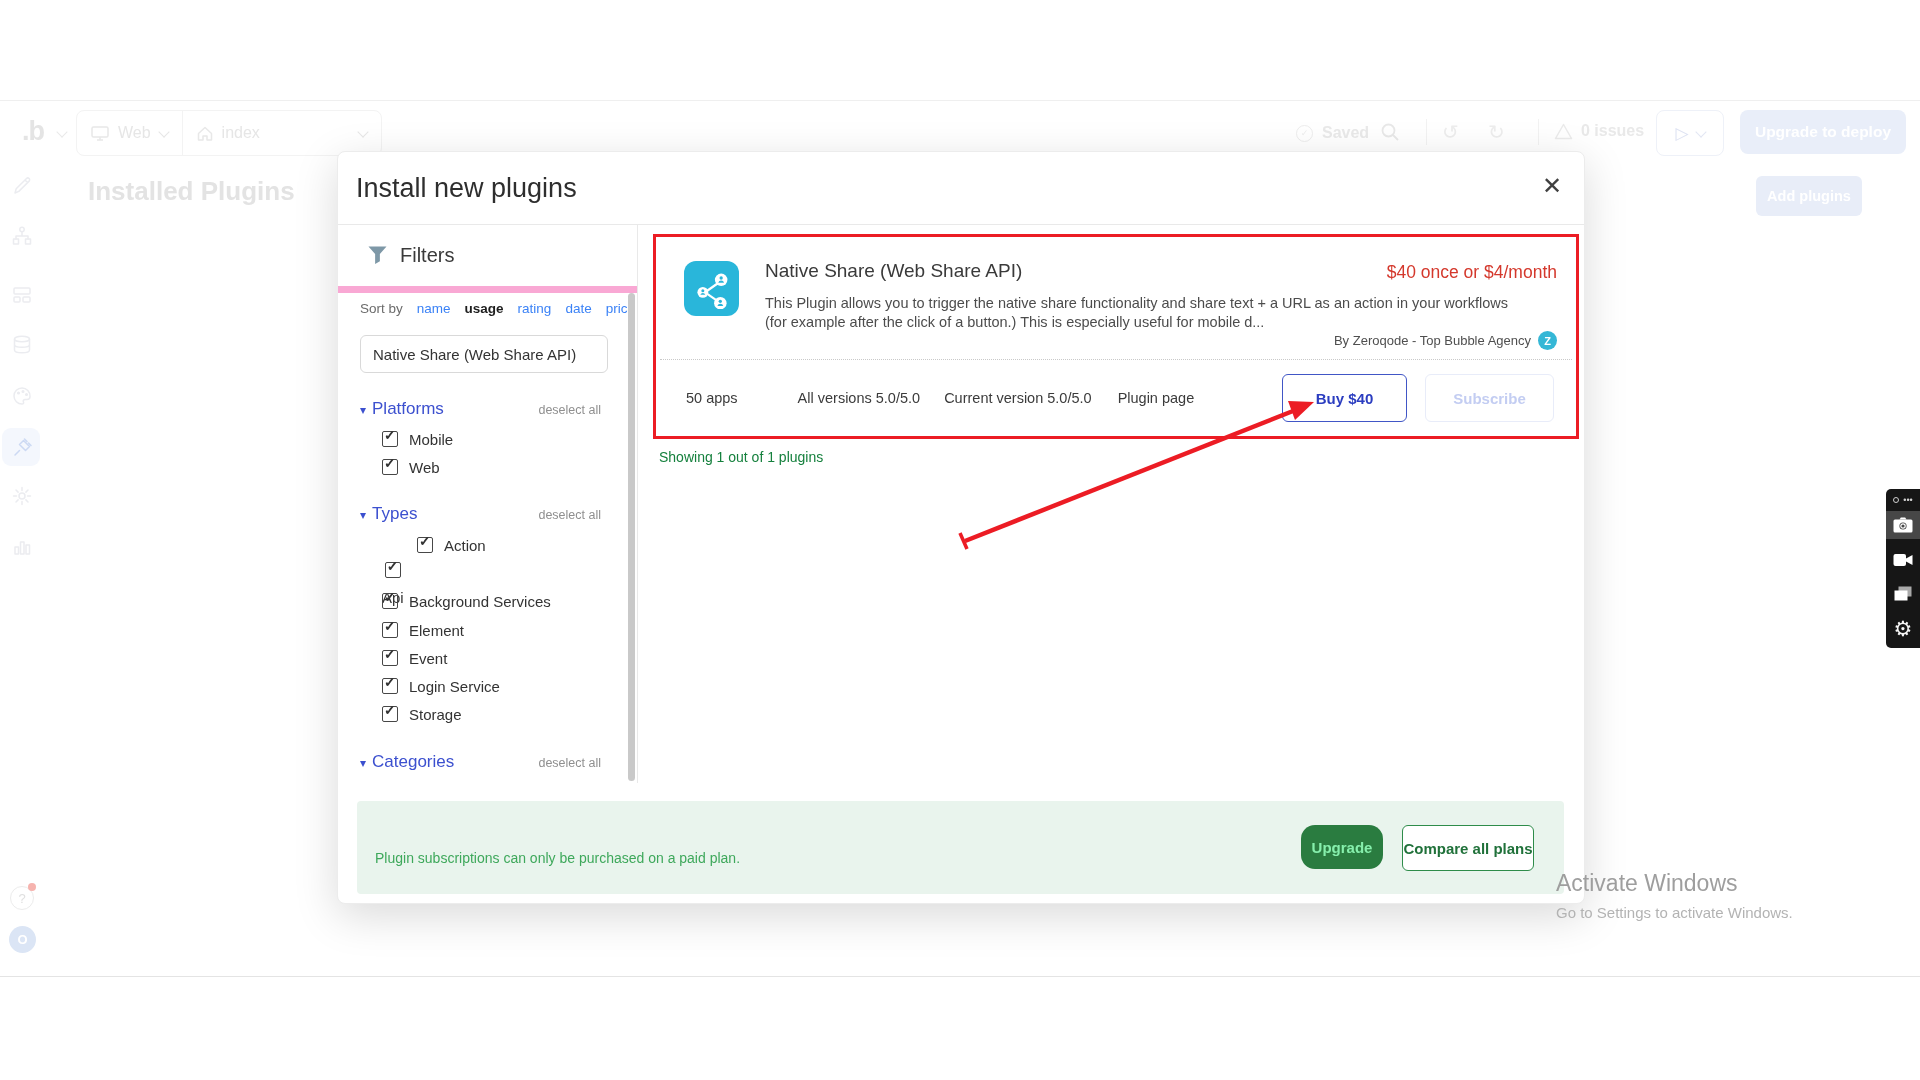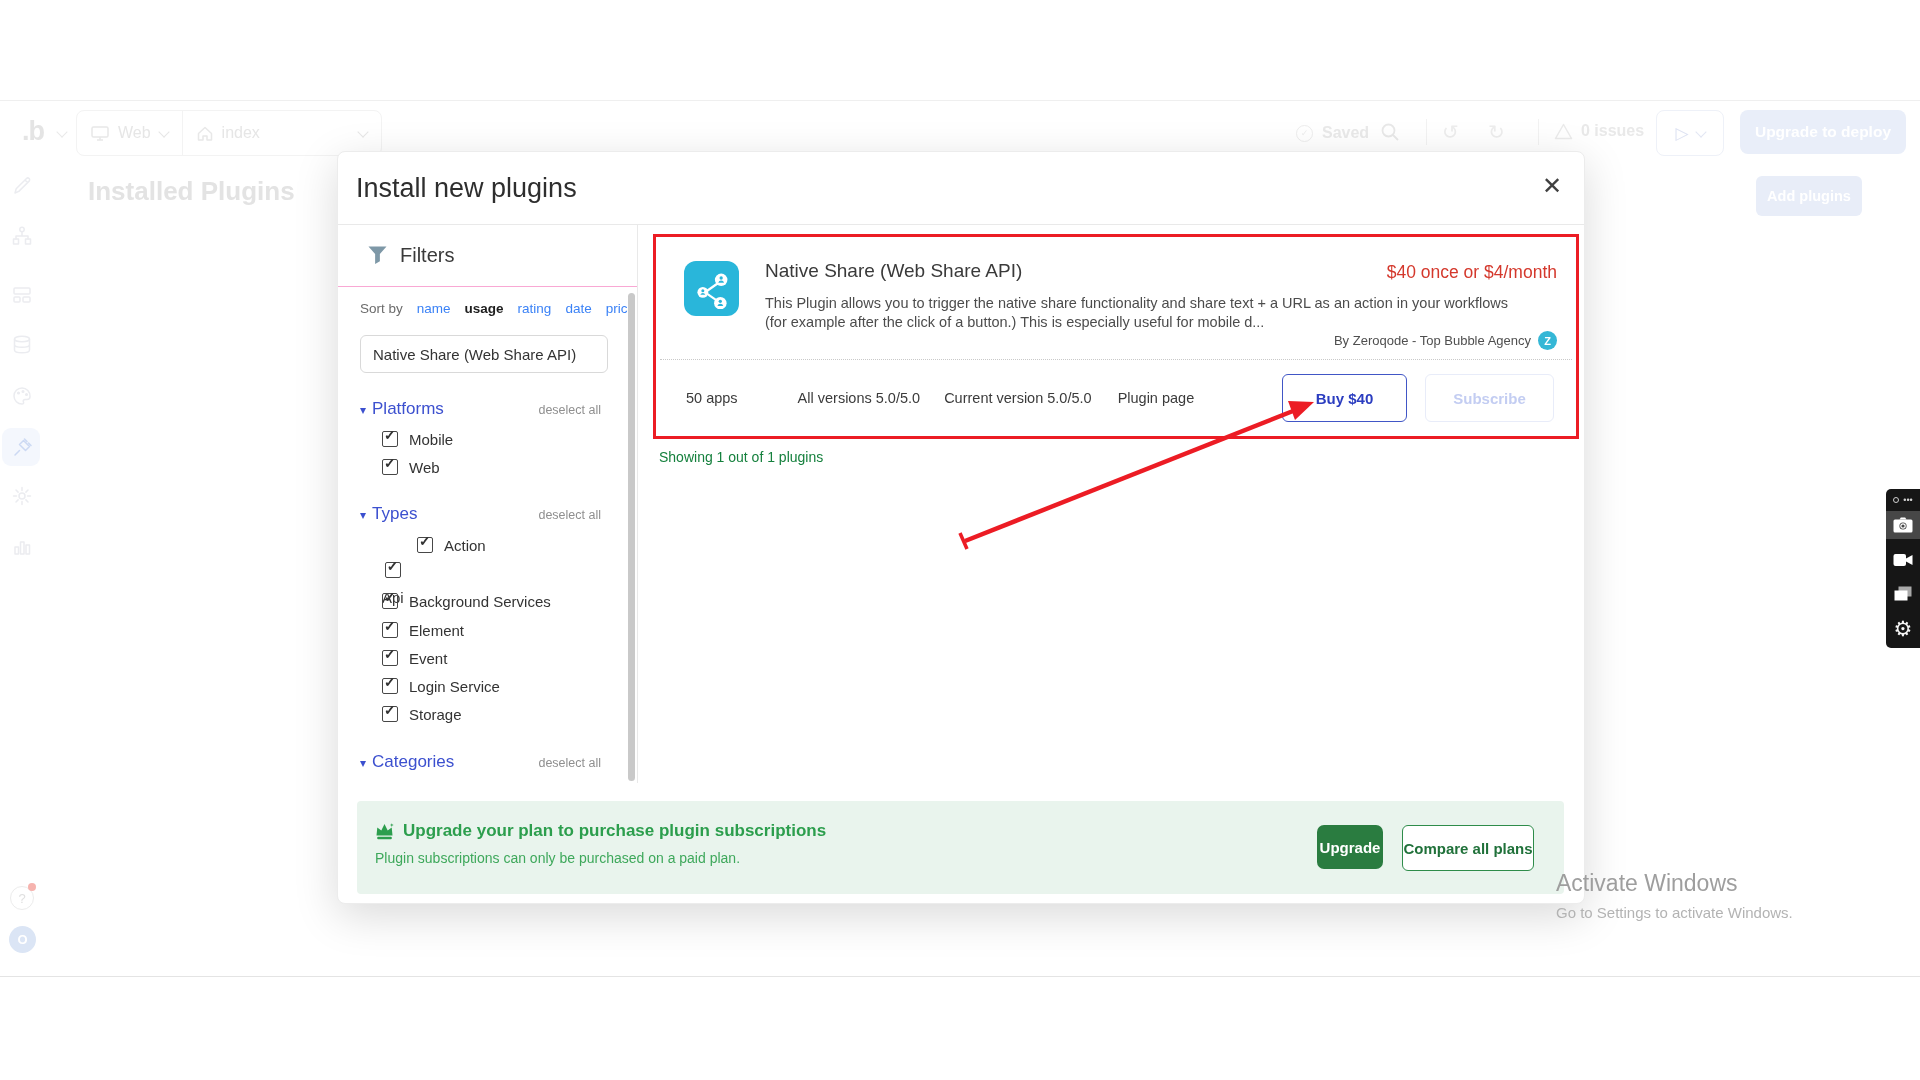--- a/index.html
+++ b/index.html
@@ -29,21 +29,21 @@
   .help-circ{position:absolute;left:10px;top:886px;width:22px;height:22px;border:1.5px solid #ececec;border-radius:50%;color:#e0e0e0;font-size:13px;display:flex;align-items:center;justify-content:center;}
   .help-dot{position:absolute;left:28px;top:883px;width:8px;height:8px;border-radius:50%;background:#f6b3ae;}
   .avatar{position:absolute;left:9px;top:926px;width:27px;height:27px;border-radius:50%;background:#dbe5f5;color:#fff;font-weight:700;font-size:13px;display:flex;align-items:center;justify-content:center;}
 
   
   #modal{position:absolute;left:337px;top:151px;width:1246px;height:751px;background:#fff;border:1px solid #ececec;border-radius:8px;box-shadow:0 12px 44px rgba(0,0,0,.15);}
   .m-header{position:absolute;left:0;top:0;right:0;height:73px;border-bottom:1px solid #e9e9e9;display:flex;align-items:center;padding-left:18px;box-sizing:border-box;}
   .m-title{font-size:27px;font-weight:500;color:#2e2e2e;}
   .m-close{position:absolute;right:22px;top:22px;font-size:24px;color:#404040;cursor:pointer;line-height:1;}
   .m-panel{position:absolute;left:0;top:73px;width:300px;height:558px;border-right:1px solid #e9e9e9;box-sizing:border-box;}
-  .f-head{position:absolute;left:0;top:0;right:0;height:61px;border-bottom:1px solid #f9a8d4;display:flex;align-items:center;gap:13px;padding-left:30px;font-size:20px;color:#3a3a3a;}
+  .f-head{position:absolute;left:0;top:0;right:0;height:61px;border-bottom:7px solid #f9a8d4;display:flex;align-items:center;gap:13px;padding-left:30px;font-size:20px;color:#3a3a3a;}
   .sortrow{position:absolute;left:22px;top:76px;display:flex;gap:14px;font-size:13.5px;color:#6b6b6b;align-items:baseline;}
   .sortopt{color:#3b82f6;cursor:pointer;}
   .sortopt.on{color:#1d1d1d;font-weight:700;}
   .f-search{position:absolute;left:22px;top:110px;width:248px;height:38px;border:1px solid #d9d9d9;border-radius:6px;font-family:"Liberation Sans",sans-serif;font-size:15px;color:#333;padding:0 12px;box-sizing:border-box;outline:none;}
   .fsec{position:absolute;left:22px;right:36px;display:flex;justify-content:space-between;align-items:baseline;cursor:pointer;}
   .fsec .hd{color:#3c50cf;font-size:17px;}
   .fsec .tri{color:#3c50cf;font-size:12px;margin-right:6px;}
   .fsec .desel{color:#8f8f8f;font-size:12.5px;}
   .chkrow{position:absolute;left:44px;height:22px;display:flex;align-items:center;gap:11px;font-size:15px;color:#333;}
   .cb{position:relative;width:14px;height:14px;border:1.6px solid #474747;border-radius:2px;flex:0 0 auto;cursor:pointer;}
@@ -61,21 +61,21 @@
   .p-stats{position:absolute;left:4px;right:4px;top:122px;bottom:0;border-top:1px dotted #c9c9c9;display:flex;align-items:center;font-size:14.5px;color:#3b3b3b;}
   .st0{margin-left:26px;} .st1{margin-left:60px;} .st2{margin-left:24px;} .st3{margin-left:26px;cursor:pointer;}
   .buy-btn{margin-left:auto;width:123px;height:46px;border:1px solid #4156c6;border-radius:6px;background:#fff;color:#2b3dc0;font-size:15px;font-weight:600;display:flex;align-items:center;justify-content:center;cursor:pointer;}
   .sub-btn{margin-left:18px;margin-right:18px;width:127px;height:46px;border:1px solid #e8ecf9;border-radius:6px;background:#fff;color:#c3cdf2;font-size:15px;font-weight:600;display:flex;align-items:center;justify-content:center;}
   .showing{position:absolute;left:21px;top:224px;font-size:14px;color:#15803d;}
 
   .banner{position:absolute;left:19px;top:649px;width:1207px;height:93px;background:#e9f4ed;border-radius:4px;}
   .b-title{position:absolute;left:18px;top:20px;display:flex;align-items:center;gap:8px;font-size:17px;font-weight:700;color:#2c9e4d;}
   .b-sub{position:absolute;left:18px;top:49px;font-size:14px;color:#3ea85b;}
   .b-btns{position:absolute;right:30px;top:24px;display:flex;gap:19px;}
-  .upg-btn{width:66px;height:44px;background:#2a7c40;border-radius:7px;color:#ffffff;font-size:15px;font-weight:700;display:flex;align-items:center;justify-content:center;cursor:pointer;}
+  .upg-btn{width:82px;height:44px;background:#2a7c40;border-radius:14px;color:#86efac;font-size:15px;font-weight:700;display:flex;align-items:center;justify-content:center;cursor:pointer;}
   .cmp-btn{width:130px;height:44px;background:#fff;border:1px solid #2e8c4a;border-radius:6px;color:#20713a;font-size:15px;font-weight:700;display:flex;align-items:center;justify-content:center;cursor:pointer;}
 
   
   #anno{position:absolute;left:0;top:0;width:1920px;height:1080px;pointer-events:none;z-index:40;}
   .capt{position:absolute;left:1886px;top:489px;width:34px;height:159px;background:#161616;border-radius:5px 0 0 5px;z-index:60;display:flex;flex-direction:column;align-items:center;justify-content:space-between;padding:6px 0;box-sizing:border-box;}
   .capt-dots{display:flex;align-items:center;gap:4px;color:#cfcfcf;font-size:9px;}
   .cdot{width:4px;height:4px;border:1px solid #cfcfcf;border-radius:50%;}
   .capt-row{width:34px;height:28px;display:flex;align-items:center;justify-content:center;cursor:pointer;}
   .capt-row.sel{background:#474747;}
   .gearch{color:#f5f5f5;font-size:21px;line-height:1;}
@@ -294,28 +294,20 @@
           <span class="st2">Current version 5.0/5.0</span>
           <span class="st3">Plugin page</span>
           <span class="buy-btn">Buy $40</span>
           <span class="sub-btn">Subscribe</span>
         </div>
       </div>
       <div class="showing">Showing 1 out of 1 plugins</div>
     </div>
 
     <div class="banner">
-      <div class="b-title">
-        <svg width="20" height="18" viewBox="0 0 20 18">
-          <path d="M1.5 13.5l.8-8 4 3L9.5 2l3.2 6.5 4-3 .8 8z" fill="#2c9e4d"></path>
-          <rect x="2.2" y="14.8" width="14.6" height="2.4" rx="1" fill="#2c9e4d"></rect>
-          <path d="M16.8 1.2l.5 1.4 1.4.5-1.4.5-.5 1.4-.5-1.4-1.4-.5 1.4-.5z" fill="#2c9e4d"></path>
-        </svg>
-        <span>Upgrade your plan to purchase plugin subscriptions</span>
-      </div>
       <div class="b-sub">Plugin subscriptions can only be purchased on a paid plan.</div>
       <div class="b-btns">
         <div class="upg-btn">Upgrade</div>
         <div class="cmp-btn">Compare all plans</div>
       </div>
     </div>
   </div>
 
   <svg id="anno">
     <line x1="965" y1="541" x2="1293" y2="411" stroke="#ec1c24" stroke-width="4.5"></line>

